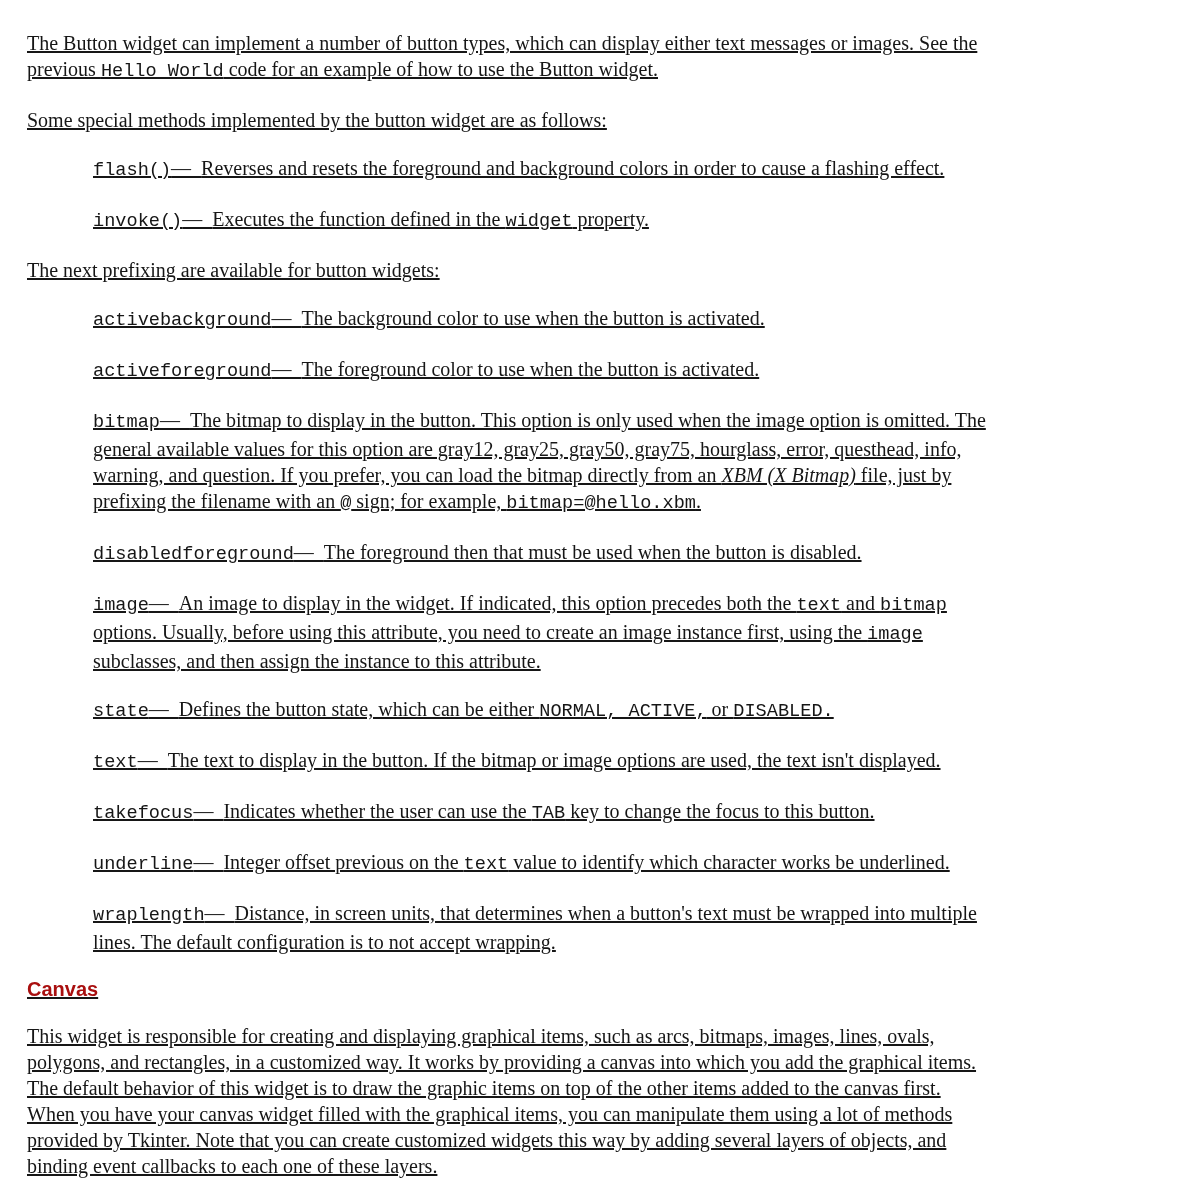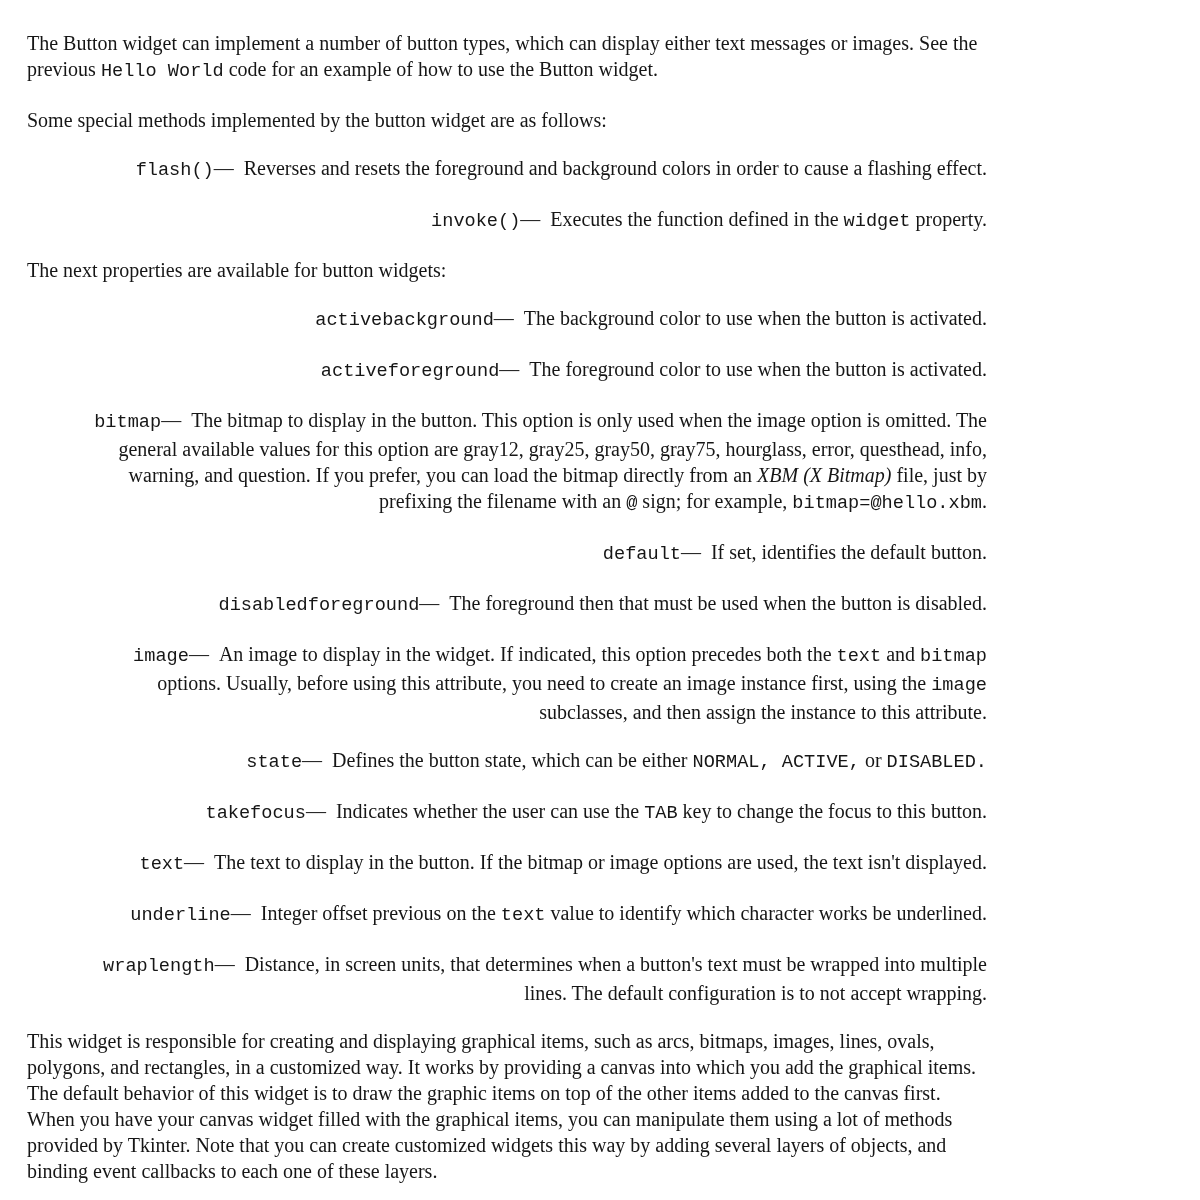--- a/index.html
+++ b/index.html
@@ -15,27 +15,27 @@
     overflow:hidden;
   }
   .doc{
     box-sizing:border-box;
     width:1014px;height:1200px;
     padding:30px 27px 36px 27px;
     font-family:"Liberation Serif","DejaVu Serif",serif;
     font-size:20px;
     line-height:26px;
     color:var(--text);
+    text-decoration:underline;
   }
   .para{
     margin:0 0 22px 0;
   }
   .item{
     margin:0 0 22px 66px;
-    text-align:right;
   }
   .heading{
     margin:0 0 22px 0;
     font-family:"Liberation Sans","DejaVu Sans",sans-serif;
     font-weight:bold;
     font-size:20px;
     line-height:24px;
     color:var(--heading);
   }
   .code{
@@ -47,26 +47,26 @@
   }
 </style>
 </head>
 <body>
 
 <main class="doc">
   <p class="para"><span>The Button widget can implement a number of button types, which can display either text messages or images. See the previous </span><span class="code">Hello World</span><span> code for an example of how to use the Button widget.</span></p>
   <p class="para"><span>Some special methods implemented by the button widget are as follows:</span></p>
   <div class="item"><span class="code">flash()</span><span>— </span><span>Reverses and resets the foreground and background colors in order to cause a flashing effect.</span></div>
   <div class="item"><span class="code">invoke()</span><span>— </span><span>Executes the function defined in the </span><span class="code">widget</span><span> property.</span></div>
-  <p class="para"><span>The next properties are available for button widgets:</span></p>
+  <p class="para"><span>The next prefixing are available for button widgets:</span></p>
   <div class="item"><span class="code">activebackground</span><span>— </span><span>The background color to use when the button is activated.</span></div>
   <div class="item"><span class="code">activeforeground</span><span>— </span><span>The foreground color to use when the button is activated.</span></div>
   <div class="item"><span class="code">bitmap</span><span>— </span><span>The bitmap to display in the button. This option is only used when the image option is omitted. The general available values for this option are gray12, gray25, gray50, gray75, hourglass, error, questhead, info, warning, and question. If you prefer, you can load the bitmap directly from an </span><span class="italic">XBM (X Bitmap)</span><span> file, just by prefixing the filename with an </span><span class="code">@</span><span> sign; for example, </span><span class="code">bitmap=@hello.xbm</span><span>.</span></div>
-  <div class="item"><span class="code">default</span><span>— </span><span>If set, identifies the default button.</span></div>
   <div class="item"><span class="code">disabledforeground</span><span>— </span><span>The foreground then that must be used when the button is disabled.</span></div>
   <div class="item"><span class="code">image</span><span>— </span><span>An image to display in the widget. If indicated, this option precedes both the </span><span class="code">text</span><span> and </span><span class="code">bitmap</span><span> options. Usually, before using this attribute, you need to create an image instance first, using the </span><span class="code">image</span><span> subclasses, and then assign the instance to this attribute.</span></div>
   <div class="item"><span class="code">state</span><span>— </span><span>Defines the button state, which can be either </span><span class="code">NORMAL, ACTIVE,</span><span> or </span><span class="code">DISABLED.</span></div>
+  <div class="item"><span class="code">text</span><span>— </span><span>The text to display in the button. If the bitmap or image options are used, the text isn't displayed.</span></div>
   <div class="item"><span class="code">takefocus</span><span>— </span><span>Indicates whether the user can use the </span><span class="code">TAB</span><span> key to change the focus to this button.</span></div>
-  <div class="item"><span class="code">text</span><span>— </span><span>The text to display in the button. If the bitmap or image options are used, the text isn't displayed.</span></div>
   <div class="item"><span class="code">underline</span><span>— </span><span>Integer offset previous on the </span><span class="code">text</span><span> value to identify which character works be underlined.</span></div>
   <div class="item"><span class="code">wraplength</span><span>— </span><span>Distance, in screen units, that determines when a button's text must be wrapped into multiple lines. The default configuration is to not accept wrapping.</span></div>
+  <h3 class="heading">Canvas</h3>
   <p class="para"><span>This widget is responsible for creating and displaying graphical items, such as arcs, bitmaps, images, lines, ovals, polygons, and rectangles, in a customized way. It works by providing a canvas into which you add the graphical items. The default behavior of this widget is to draw the graphic items on top of the other items added to the canvas first. When you have your canvas widget filled with the graphical items, you can manipulate them using a lot of methods provided by Tkinter. Note that you can create customized widgets this way by adding several layers of objects, and binding event callbacks to each one of these layers.</span></p>
 </main>
 
 </body></html>

